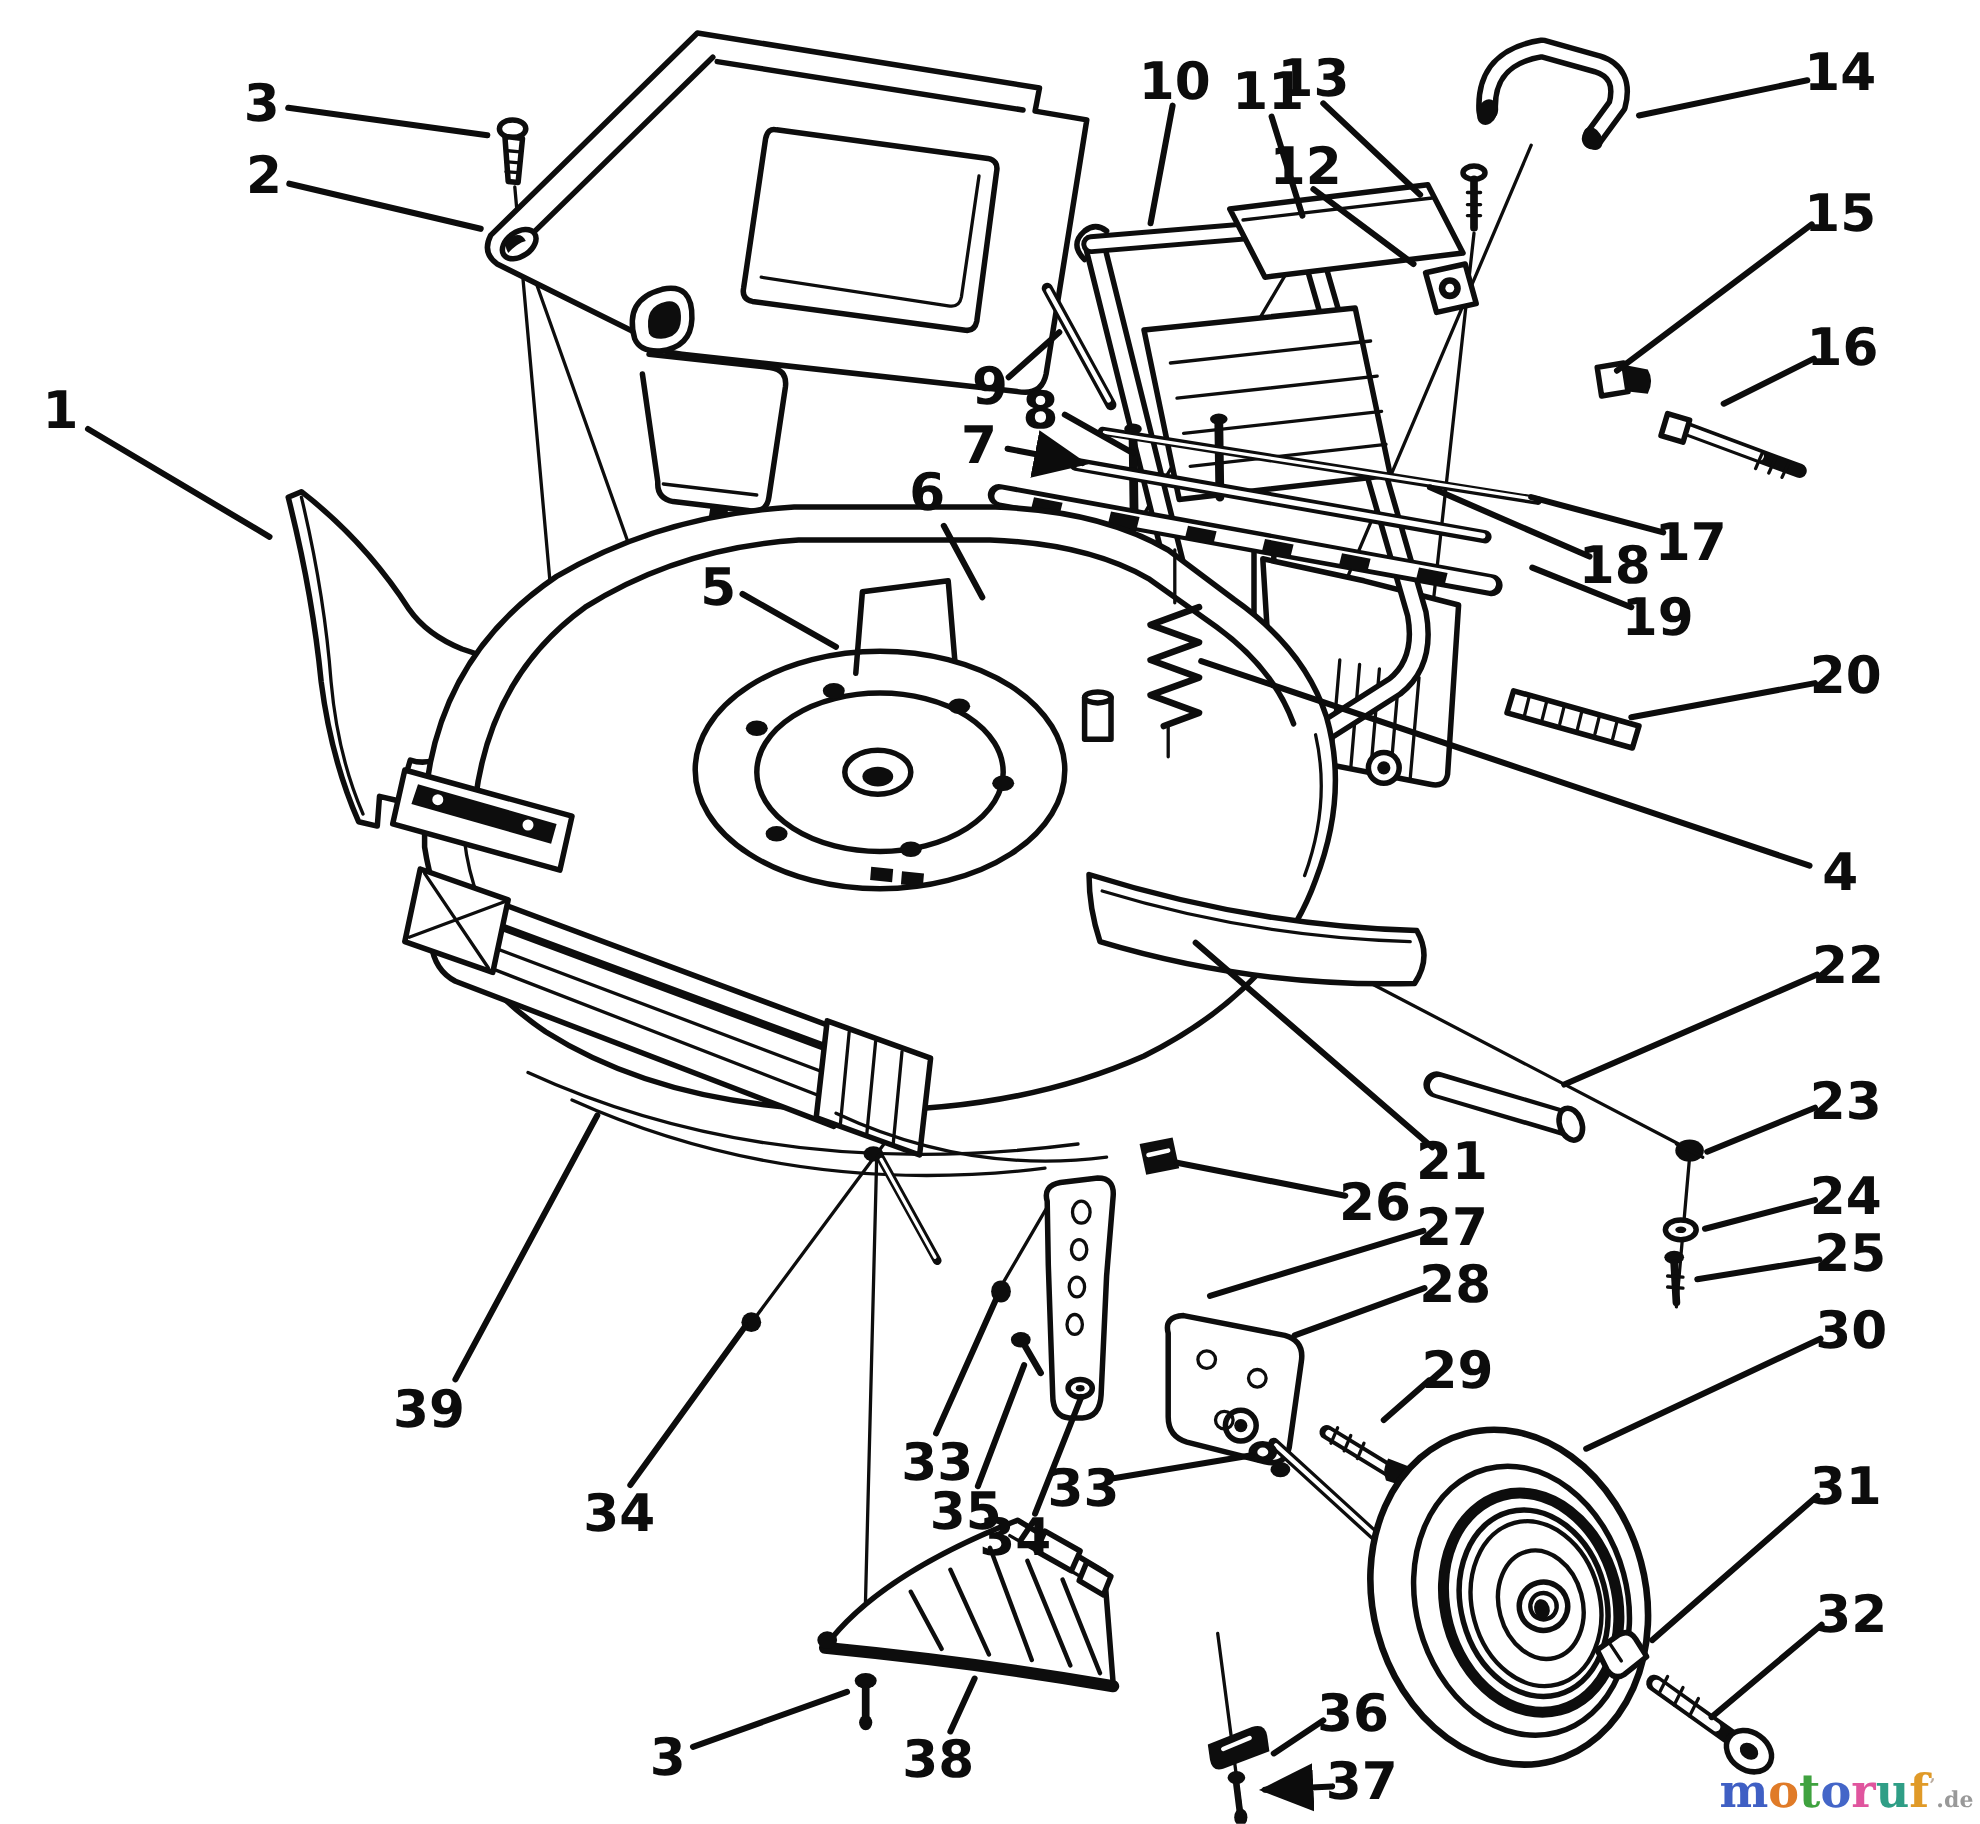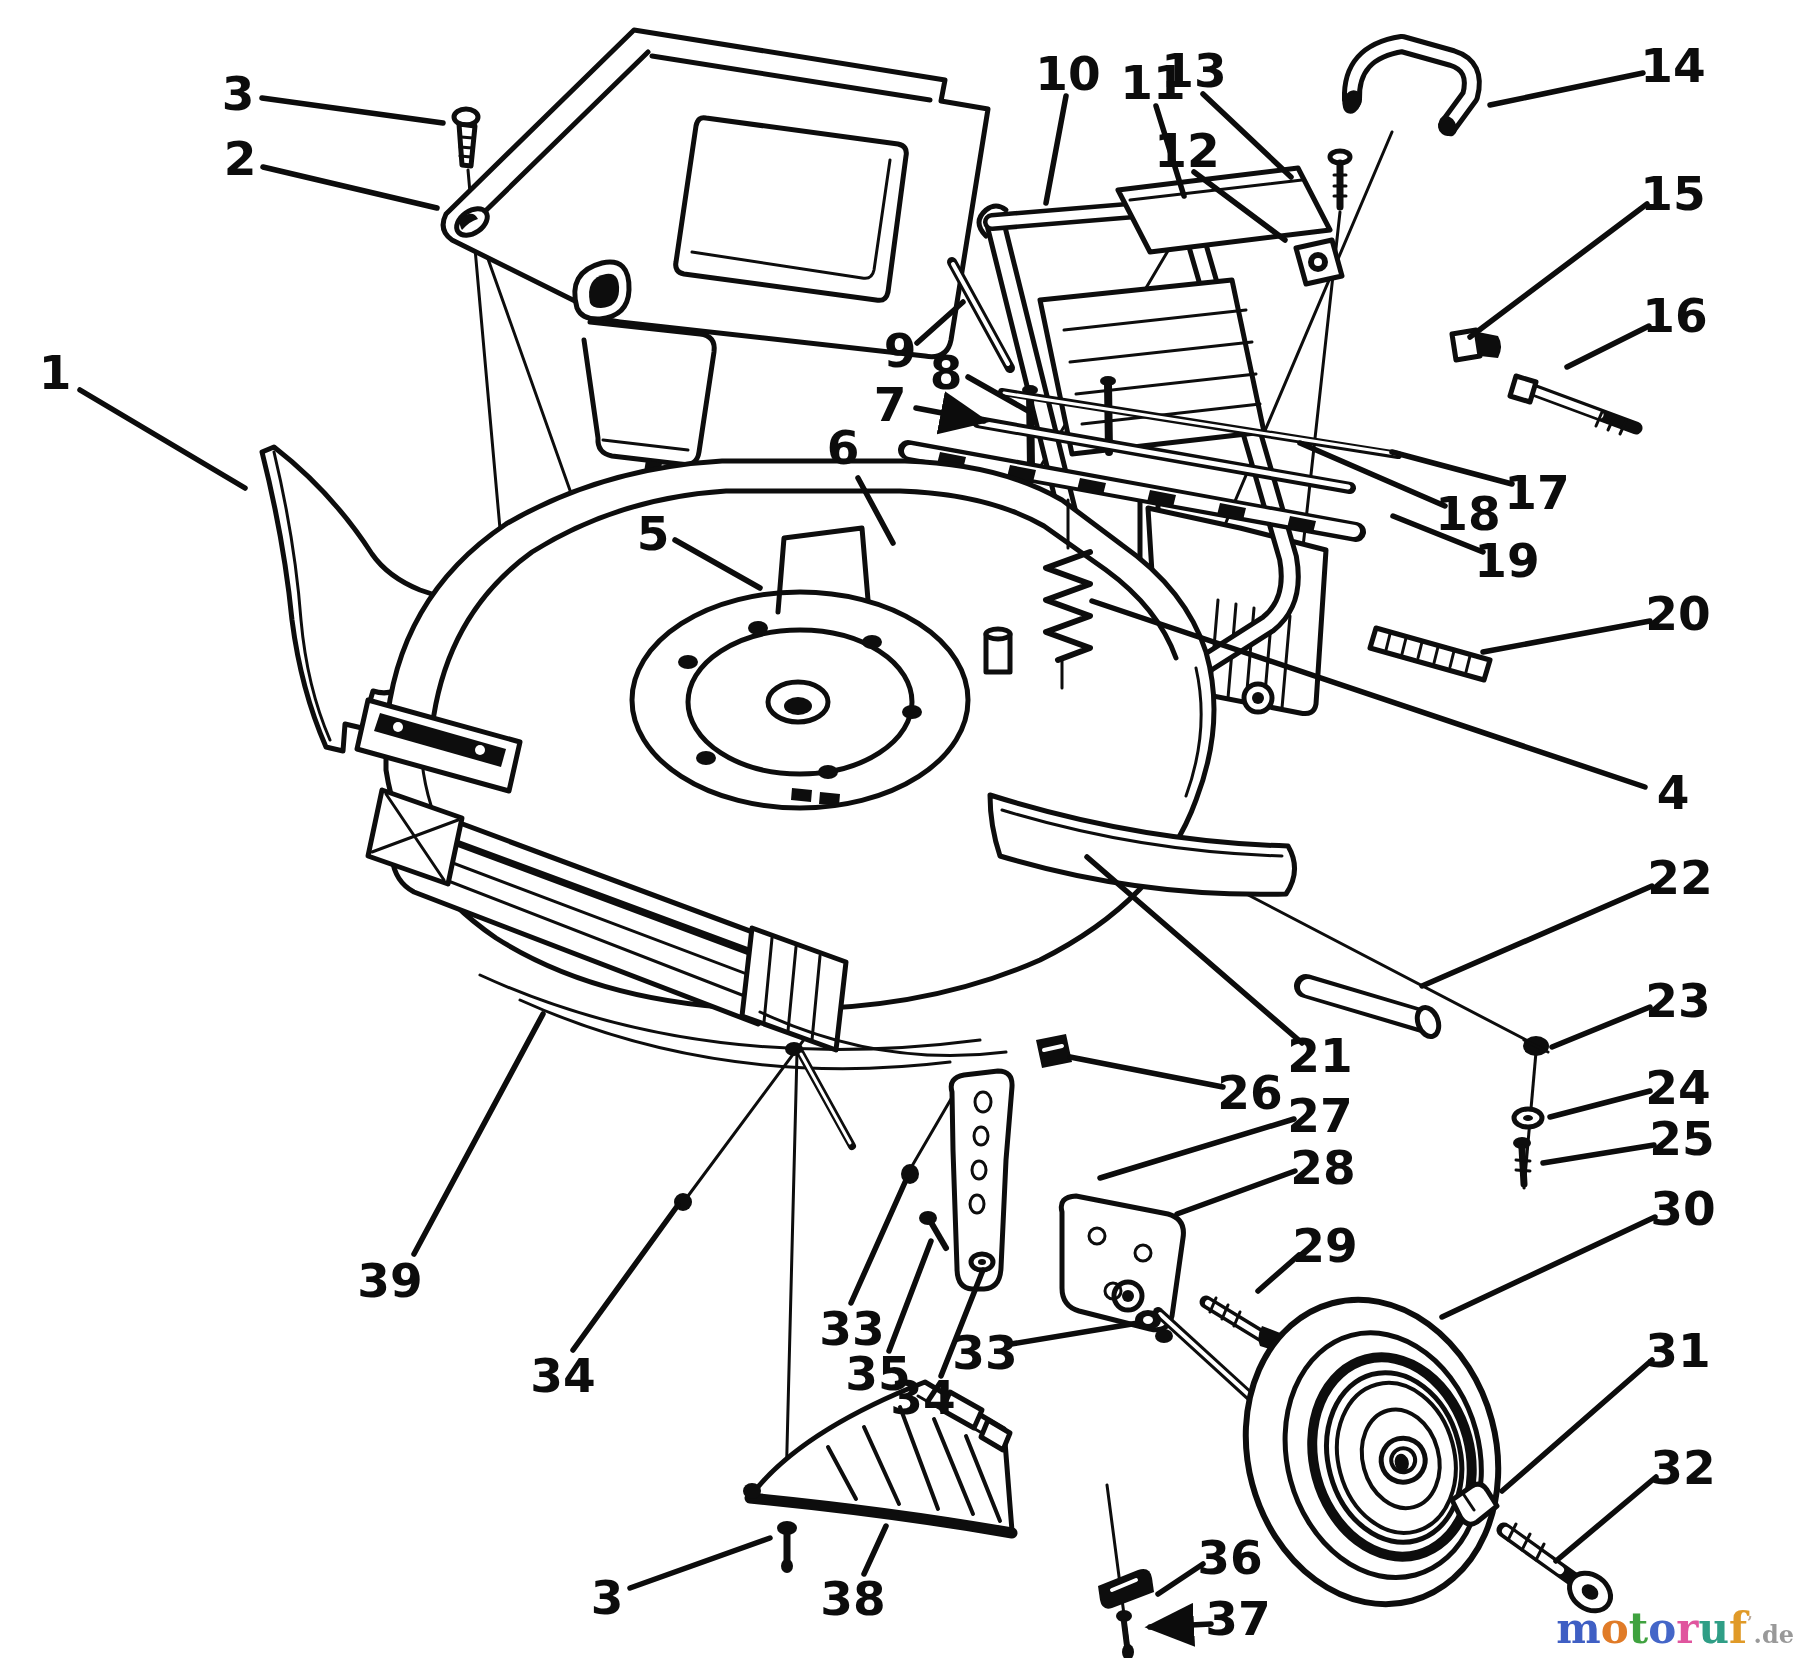--- a/index.html
+++ b/index.html
@@ -16,21 +16,21 @@
   .w3{stroke-width:3}.w4{stroke-width:4}.w5{stroke-width:5}.w6{stroke-width:6}
   .w7{stroke-width:7}.w8{stroke-width:8}.w9{stroke-width:9}.w10{stroke-width:10}
   .w11{stroke-width:11}.w12{stroke-width:12}.w13{stroke-width:13}.w15{stroke-width:15}
   .w16{stroke-width:16}.w18{stroke-width:18}.w20{stroke-width:20}.w22{stroke-width:22}
   .w24{stroke-width:24}
   .leader{stroke:#0c0c0c;stroke-width:5.5;}
   .callout{font:bold 47px "DejaVu Sans", sans-serif;fill:#0c0c0c;text-anchor:middle;}
   #watermark{position:absolute;right:6px;bottom:8px;
      font-family:"DejaVu Serif", serif;font-weight:bold;font-size:42px;
      line-height:1;user-select:none;white-space:nowrap;}
-  #watermark .suffix{font-size:24px;color:#999;margin-left:1px;}
+  #watermark .suffix{font-size:20px;color:#999;margin-left:1px;}
   #watermark .tick{font-size:16px;vertical-align:super;}
 </style>
 </head>
 <body>
 
 <div id="stage">
 <svg viewBox="0 0 1800 1658" xmlns="http://www.w3.org/2000/svg">
   <defs>
     <marker id="arr" markerWidth="10" markerHeight="8" refX="8" refY="4" orient="auto">
       <path d="M0,0 L9,4 L0,8 Z" fill="#0c0c0c"></path>

